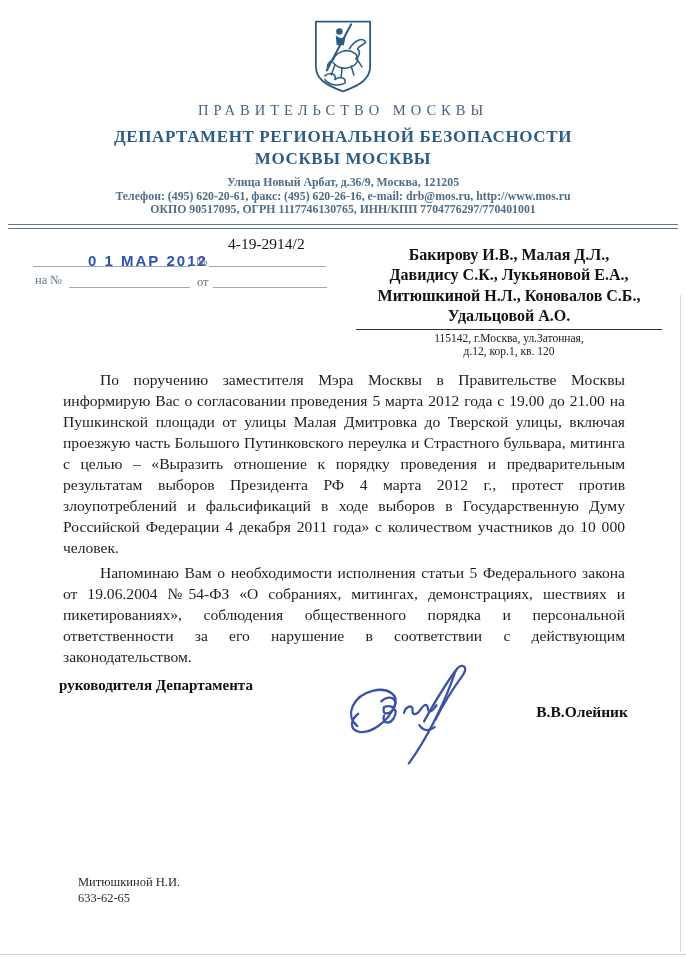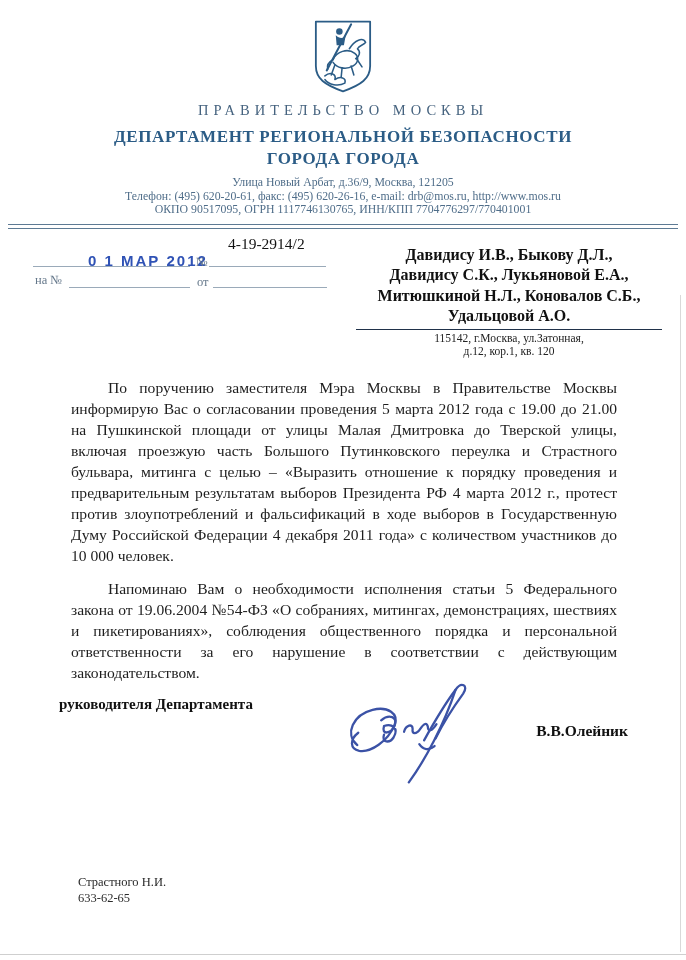--- a/index.html
+++ b/index.html
@@ -26,21 +26,21 @@
   .header{text-align:center;padding-top:18px;}
   .emblem{display:inline-block;line-height:0;}
   .gov-title{
     margin-top:4px;font-size:14.5px;letter-spacing:5px;color:var(--gov_title_blue);
     font-weight:400;
   }
   .dept-title{
     margin-top:7px;font-size:17px;line-height:22px;font-weight:bold;
     letter-spacing:.6px;color:var(--dept_title_blue);
   }
-  .hq{margin-top:6px;font-size:11.8px;line-height:13.6px;color:var(--address_blue);}
+  .hq{margin-top:6px;font-size:11.8px;line-height:13.6px;color:var(--address_blue);font-weight:bold;}
   .rule{
     margin:7px 8px 0 8px;height:3px;
     border-top:1.6px solid var(--rule_blue);border-bottom:1px solid var(--rule_blue);
   }
 
   
   .ref{position:relative;height:136px;}
   .stamp-date{
     position:absolute;left:88px;top:23px;
     font-family:"Liberation Sans","DejaVu Sans",sans-serif;font-weight:bold;
@@ -56,21 +56,21 @@
   .u4{position:absolute;left:213px;top:58px;width:114px;border-bottom:1px solid var(--line_gray);}
 
   .recipients{position:absolute;left:356px;top:16px;width:306px;text-align:center;}
   .rcpt-name{font-weight:bold;font-size:16px;line-height:20.5px;color:#101010;}
   .rcpt-rule{margin:2px 0 2px 0;border-bottom:1.4px solid #20324a;}
   .rcpt-addr{font-size:11.5px;line-height:13px;color:#222;}
 
   
   .body{margin:0 57px 0 59px;}
   .body p{
-    margin:12px;font-size:15.6px;line-height:21px;text-align:justify;text-indent:37px;
+    margin:4px;font-size:15.6px;line-height:21px;text-align:justify;text-indent:37px;
     color:var(--text_color);
   }
 
   
   .sig{position:relative;height:116px;margin:8px 42px 0 59px;}
   .sig-title{font-weight:bold;font-size:15px;line-height:19px;margin-top:9px;color:#111;}
   .sig-ink{position:absolute;left:268px;top:-30px;line-height:0;}
   .sig-name{position:absolute;right:16px;top:27px;font-weight:bold;font-size:15.5px;color:#111;}
 
   
@@ -93,21 +93,21 @@
           <path d="M24,46 C28,37 40,33 48,39 C53,43 52,50 46,53 C38,58 28,55 24,49"></path>
           <path d="M26,52 L22,63 M34,55 L33,65 M44,53 L47,63 M50,45 L56,54"></path>
           <path d="M24,46 C20,48 17,52 18,57"></path>
           <path d="M15,64 C21,59 28,62 26,68 C32,64 39,66 37,72 C30,76 19,74 15,68"></path>
         </g>
       </svg>
     </span>
     <div class="gov-title">ПРАВИТЕЛЬСТВО  МОСКВЫ</div>
     <div class="dept-title">
       <div>ДЕПАРТАМЕНТ РЕГИОНАЛЬНОЙ БЕЗОПАСНОСТИ</div>
-      <div>ГОРОДА ГОРОДА</div>
+      <div>МОСКВЫ МОСКВЫ</div>
     </div>
     <div class="hq">
       <div>Улица Новый Арбат, д.36/9, Москва, 121205</div>
       <div>Телефон: (495) 620-20-61, факс: (495) 620-26-16, e-mail: drb@mos.ru, http://www.mos.ru</div>
       <div>ОКПО 90517095, ОГРН 1117746130765, ИНН/КПП 7704776297/770401001</div>
     </div>
   </div>
 
   <div class="rule"></div>
 
@@ -116,21 +116,21 @@
     <div class="ref-number">4-19-2914/2</div>
     <div class="u1"></div>
     <div class="no-label">№</div>
     <div class="u2"></div>
     <div class="nano-label">на №</div>
     <div class="u3"></div>
     <div class="ot-label">от</div>
     <div class="u4"></div>
 
     <div class="recipients">
-      <div class="rcpt-name">Давидису И.В., Быкову Д.Л.,</div>
+      <div class="rcpt-name">Бакирову И.В., Малая Д.Л.,</div>
       <div class="rcpt-name">Давидису С.К., Лукьяновой Е.А.,</div>
       <div class="rcpt-name">Митюшкиной Н.Л., Коновалов С.Б.,</div>
       <div class="rcpt-name">Удальцовой А.О.</div>
       <div class="rcpt-rule"></div>
       <div class="rcpt-addr">115142, г.Москва, ул.Затонная,</div>
       <div class="rcpt-addr">д.12, кор.1, кв. 120</div>
     </div>
   </div>
 
   <div class="body">
@@ -149,19 +149,19 @@
         <path d="M79,70 C81,63 88,61 88,67 C87,73 92,73 96,67 C100,61 103,60 104,65 C104,70 108,70 113,62"></path>
         <path d="M100,79 C110,61 124,38 133,26 C139,17 147,21 141,30 C133,41 120,61 112,77"></path>
         <path d="M133,26 C121,62 101,100 84,123"></path>
         <path d="M95,83 C99,89 105,90 111,85"></path>
       </svg>
     </span>
     <div class="sig-name">В.В.Олейник</div>
   </div>
 
   <div class="footer">
-    <div>Страстного Н.И.</div>
+    <div>Митюшкиной Н.И.</div>
     <div>633-62-65</div>
   </div>
 
   <div class="edge-right"></div>
   <div class="edge-bottom"></div>
 </div>
 
 </body></html>

